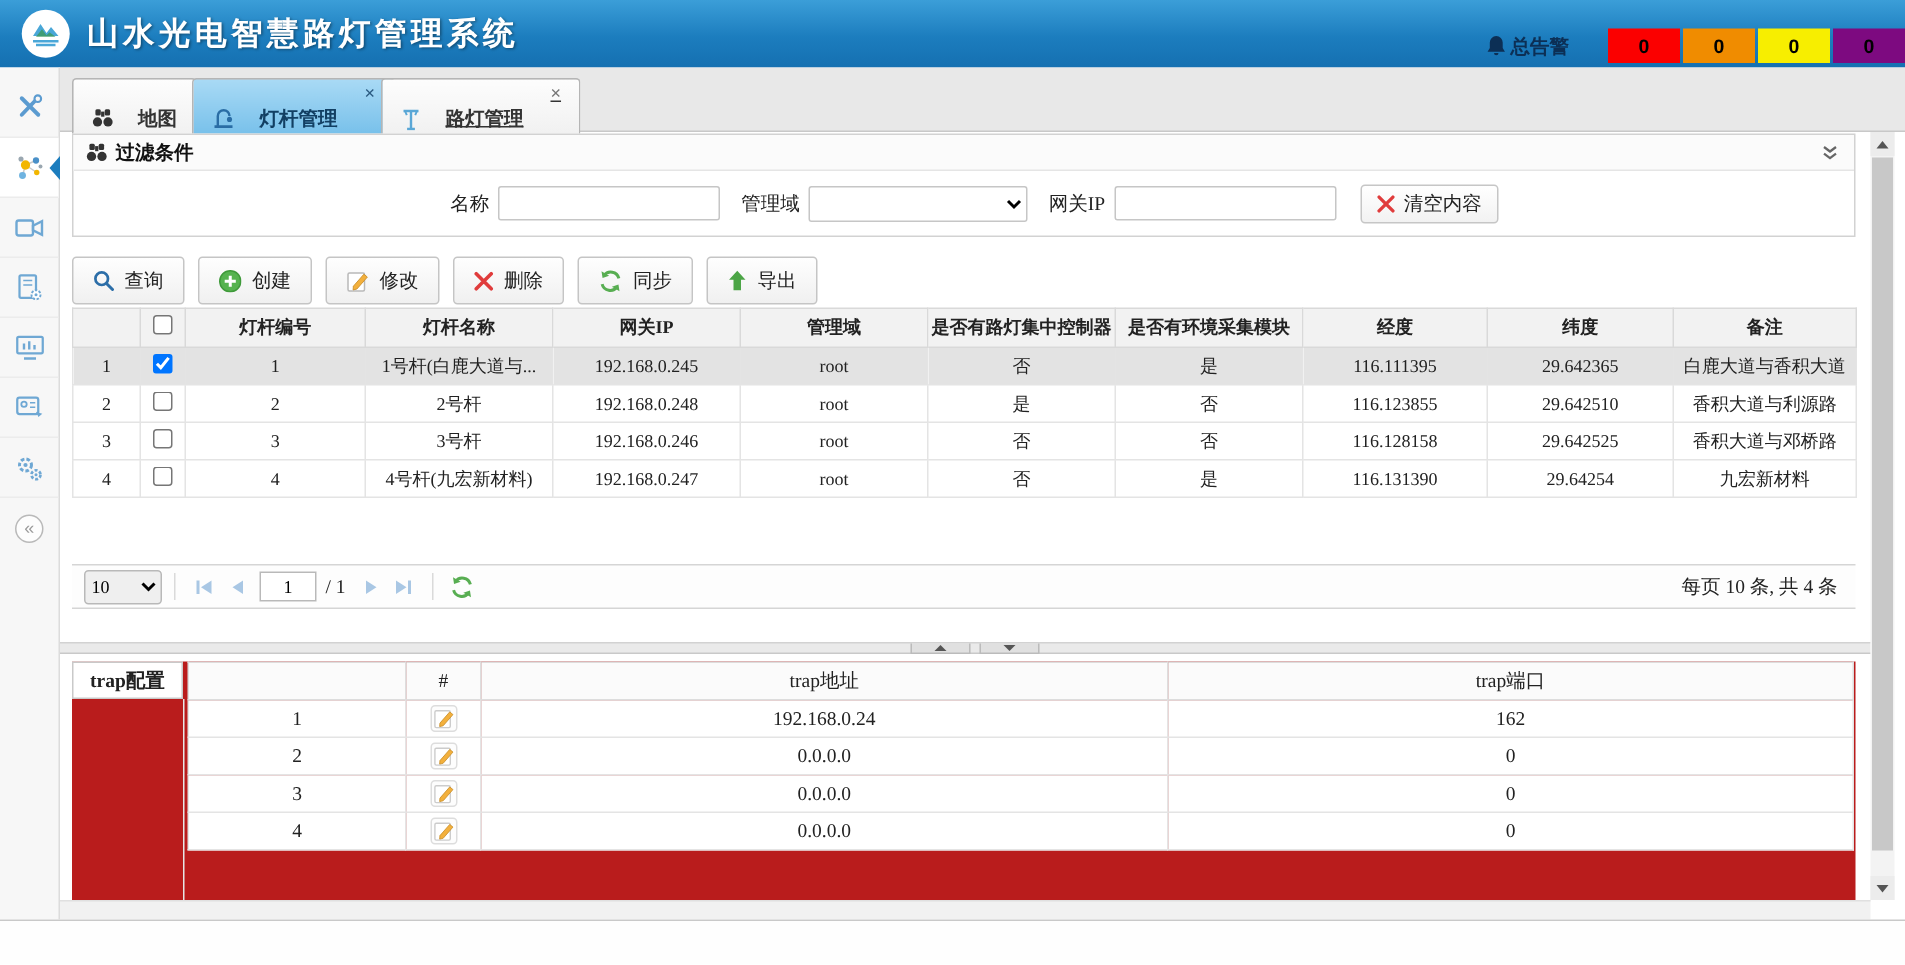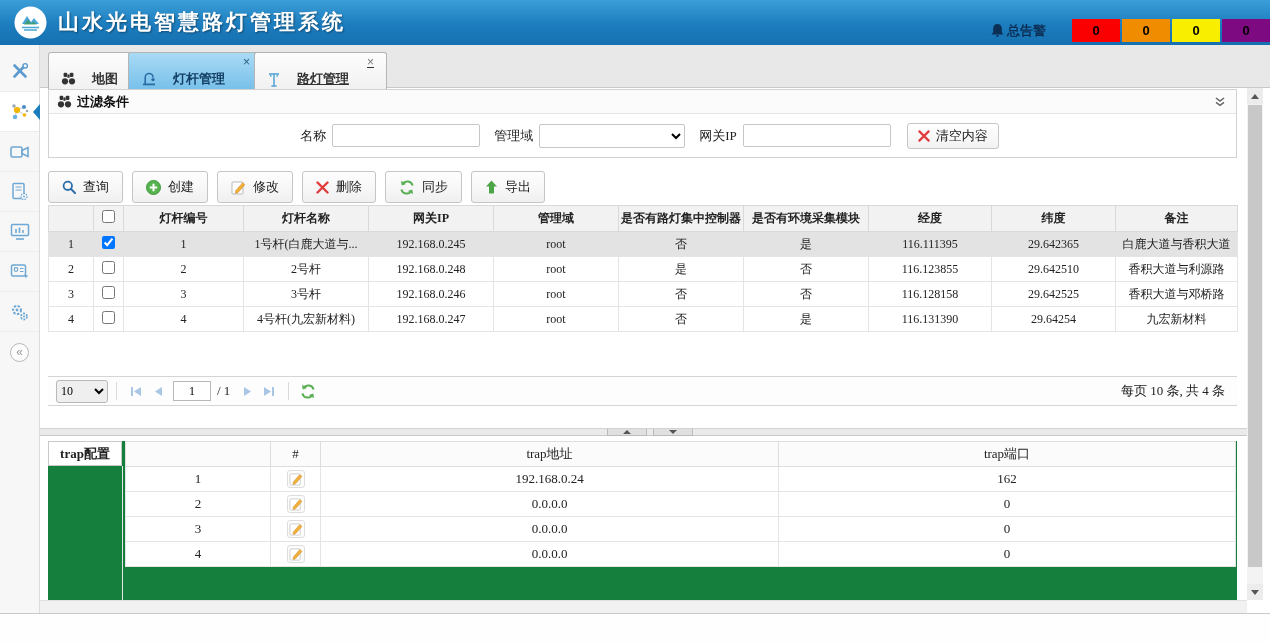--- a/index.html
+++ b/index.html
@@ -121,21 +121,21 @@
     background:#eaeaea; border-top:1px solid #d2d2d2; border-bottom:1px solid #c9c9c9;
   }
   .split-btn {
     position:absolute; top:0; width:40px; height:7px; background:#e0e0e0;
     border-left:1px solid #bbb; border-right:1px solid #bbb; border-bottom:1px solid #bbb;
     display:flex; align-items:center; justify-content:center; cursor:pointer;
   }
   .tri-up { width:0; height:0; border-left:4px solid transparent; border-right:4px solid transparent; border-bottom:4px solid #555; }
   .tri-dn { width:0; height:0; border-left:4px solid transparent; border-right:4px solid transparent; border-top:4px solid #555; }
   
-  .trap-section { position:absolute; left:48px; top:441px; width:1189px; height:159px; background:#15803d; }
+  .trap-section { position:absolute; left:48px; top:441px; width:1189px; height:159px; background:#b91c1c; }
   .trap-tab {
     position:absolute; left:0; top:0; width:74px; height:25px; line-height:23px;
     background:#fff; border:1px solid #c9c9c9; text-align:center; font-weight:bold; font-size:13px; cursor:pointer;
   }
   .trap-rail { position:absolute; left:74px; top:25px; bottom:0; width:1px; background:#e6e6e6; }
   .trap-table { margin-left:77px; border-collapse:collapse; table-layout:fixed; width:1110px; }
   .trap-table th {
     height:25px; background:#fbfbfb; border:1px solid #ddd; font-weight:normal; font-size:13px; text-align:center;
   }
   .trap-table td { height:25px; border:1px solid #e4e4e4; font-size:13px; text-align:center; background:#fff; }

